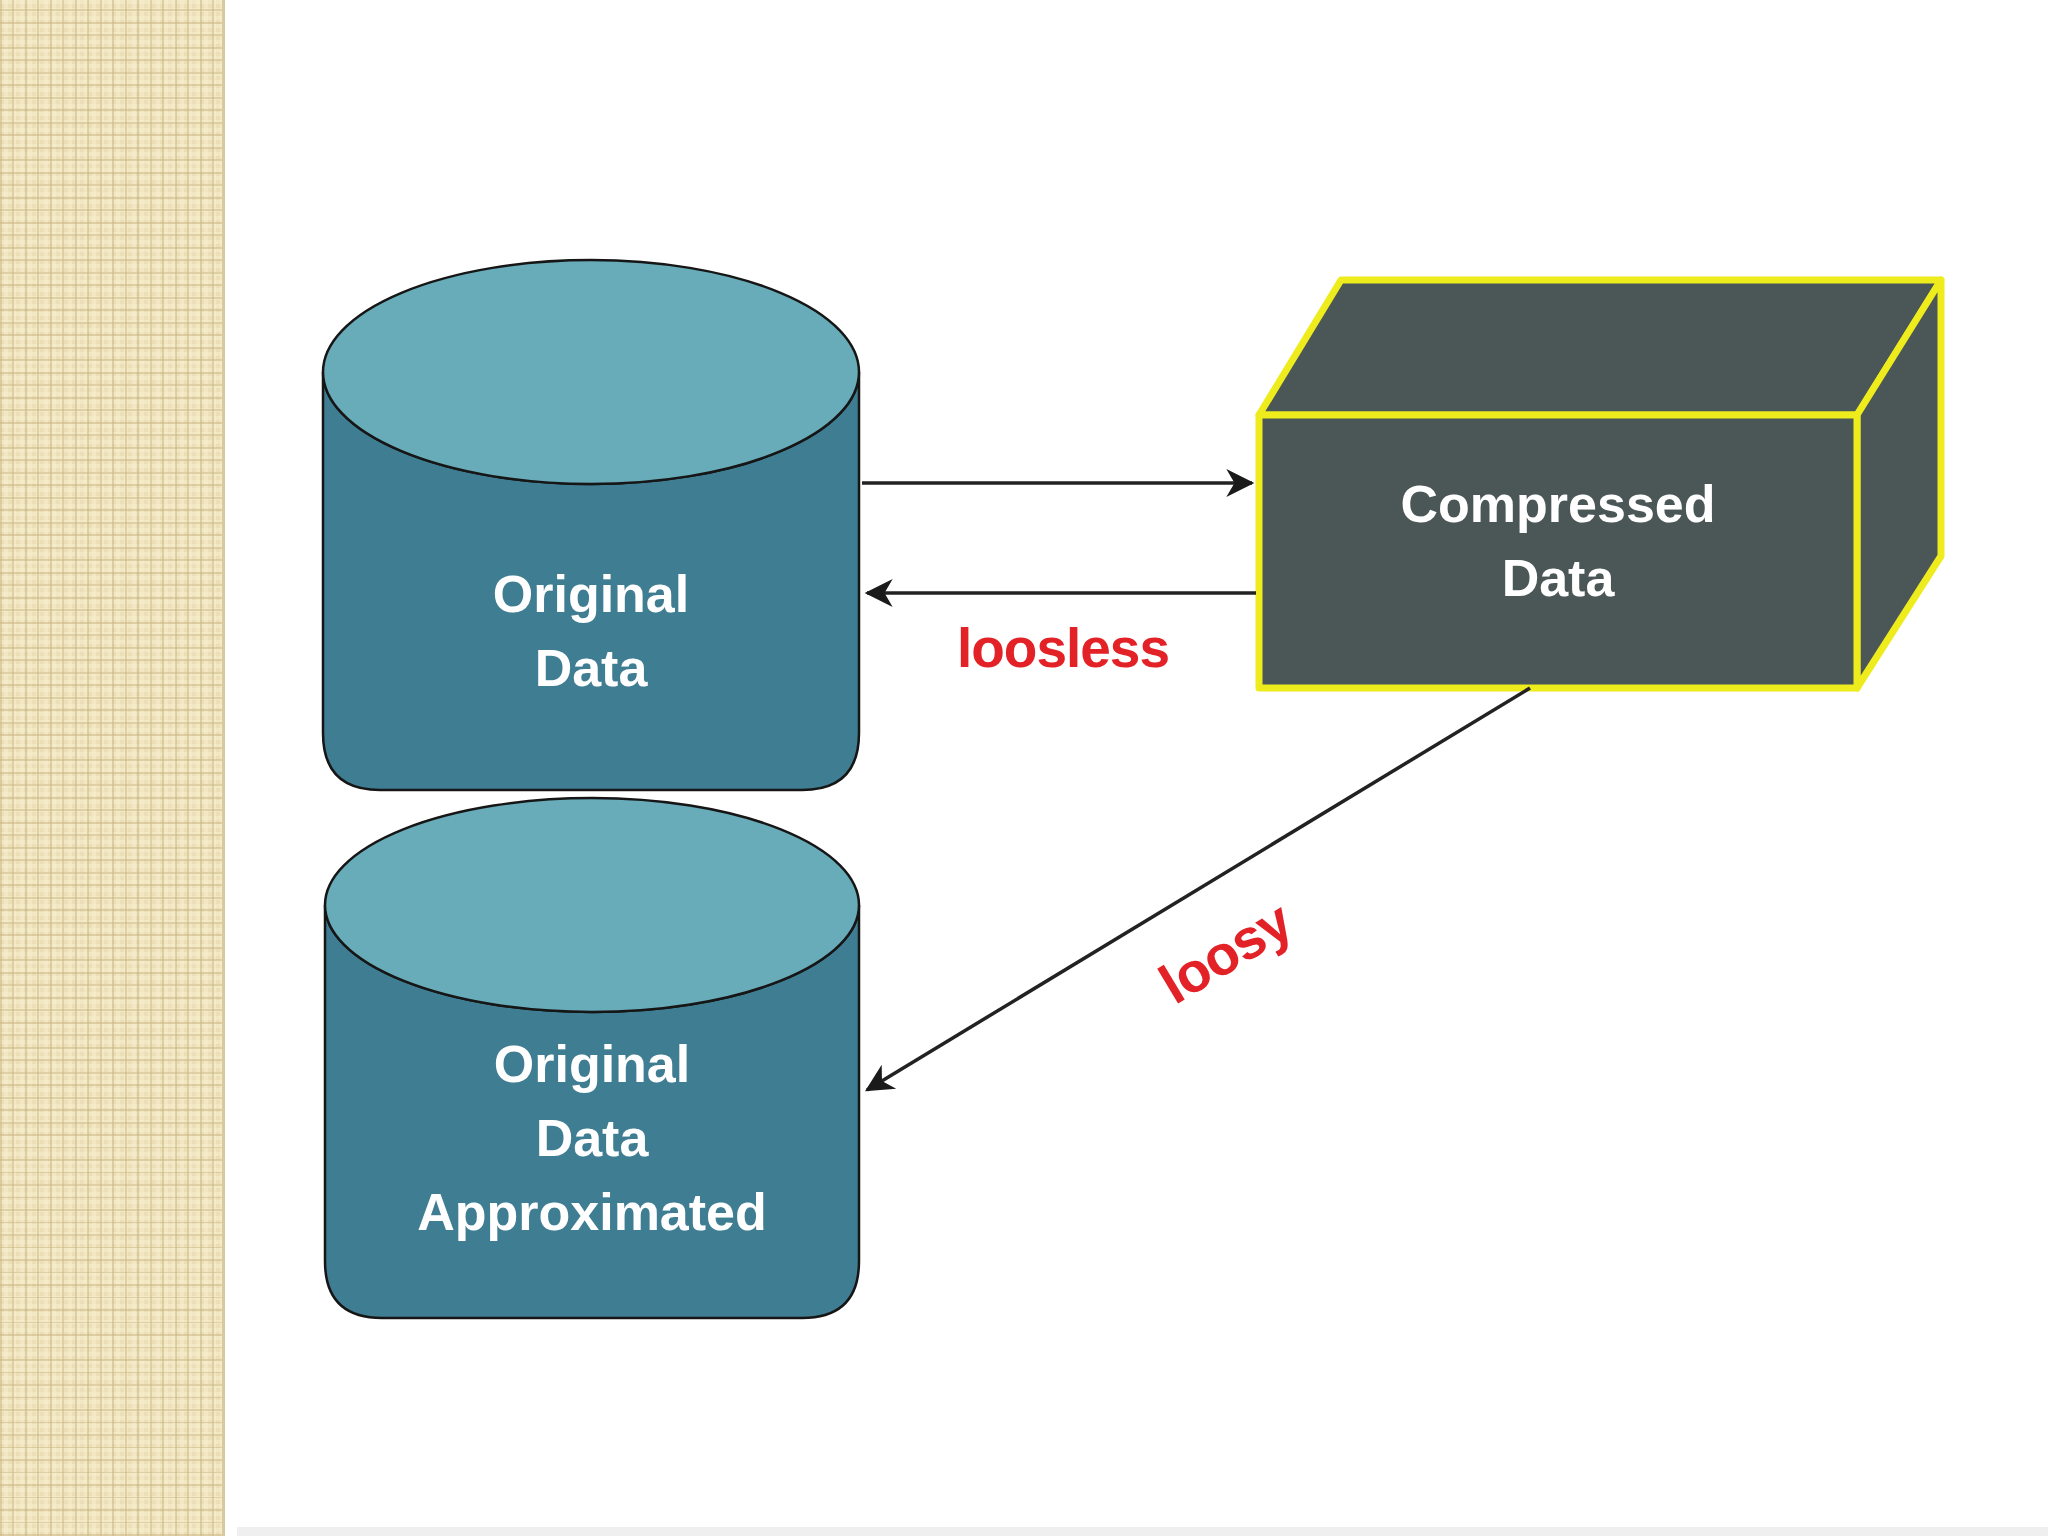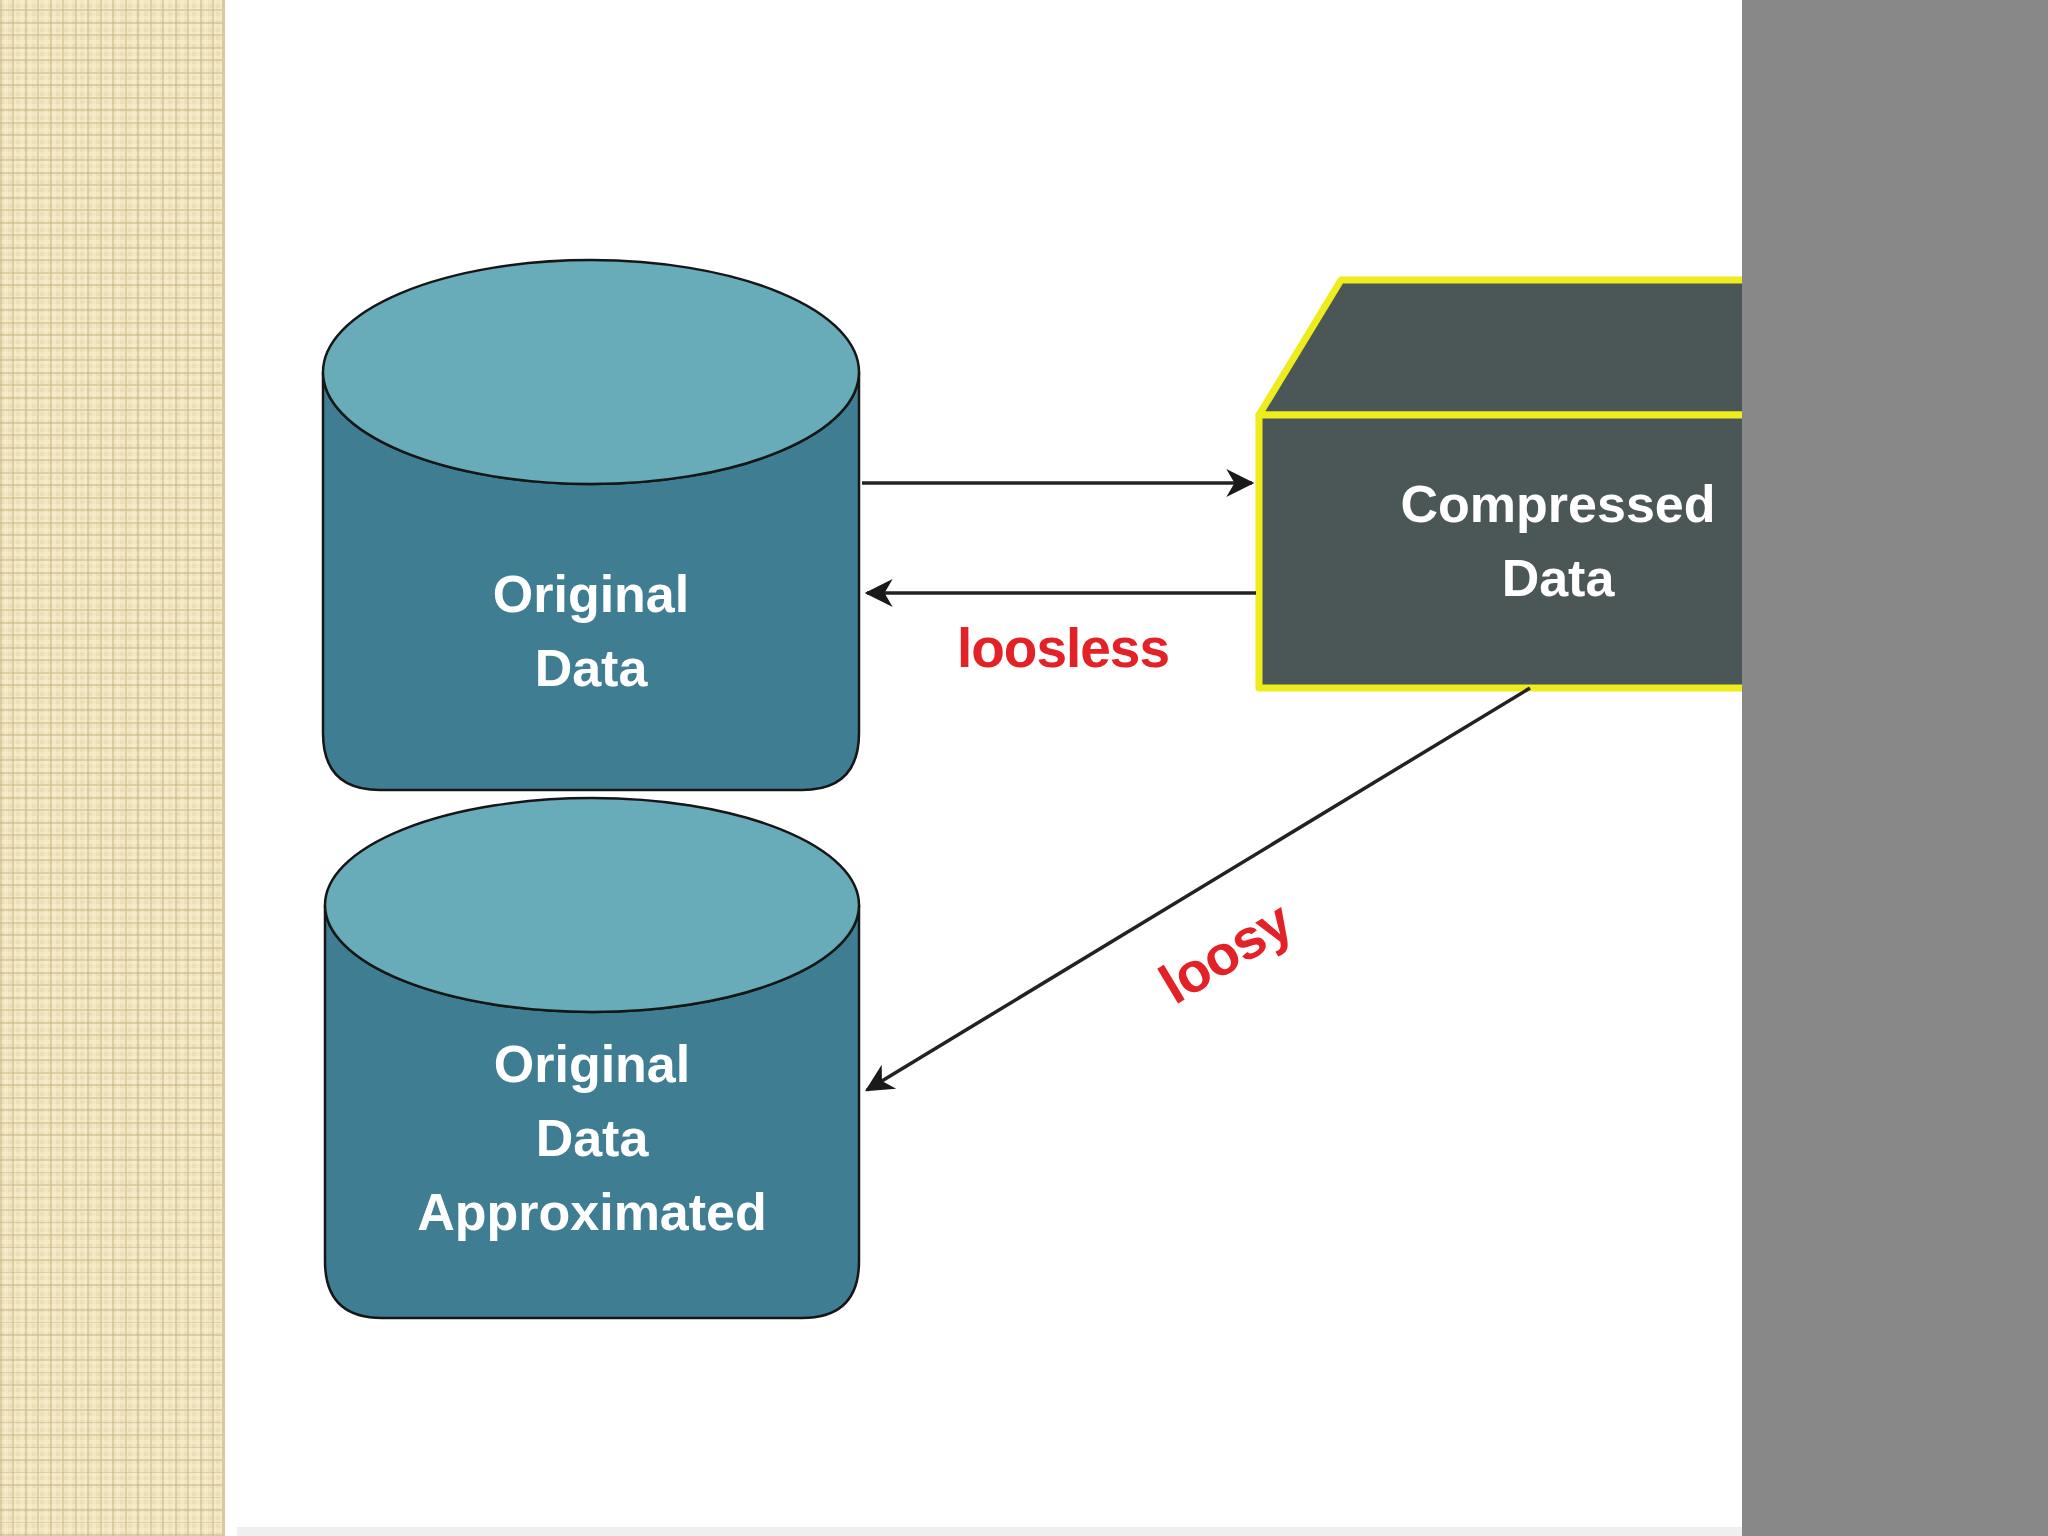--- a/index.html
+++ b/index.html
@@ -1,18 +1,18 @@
 <!DOCTYPE html>
 <html><head>
 <meta charset="utf-8">
 <style>
   html,body{margin:0;padding:0;background:#888;}
   .stage{
     position:relative;
-    width:1742px;height:1536px;
+    width:2048px;height:1536px;
     background:#ffffff;
     overflow:hidden;
     font-family:"Liberation Sans",sans-serif;
   }
   
   .sidebar{
     position:absolute;left:0;top:0;bottom:0;width:222px;
     background-color:#ecdfb8;
     background-image:
       repeating-linear-gradient(0deg,  rgba(201,181,131,0.50) 0px, rgba(201,181,131,0.50) 1.5px, rgba(0,0,0,0) 1.5px, rgba(0,0,0,0) 12.5px),

